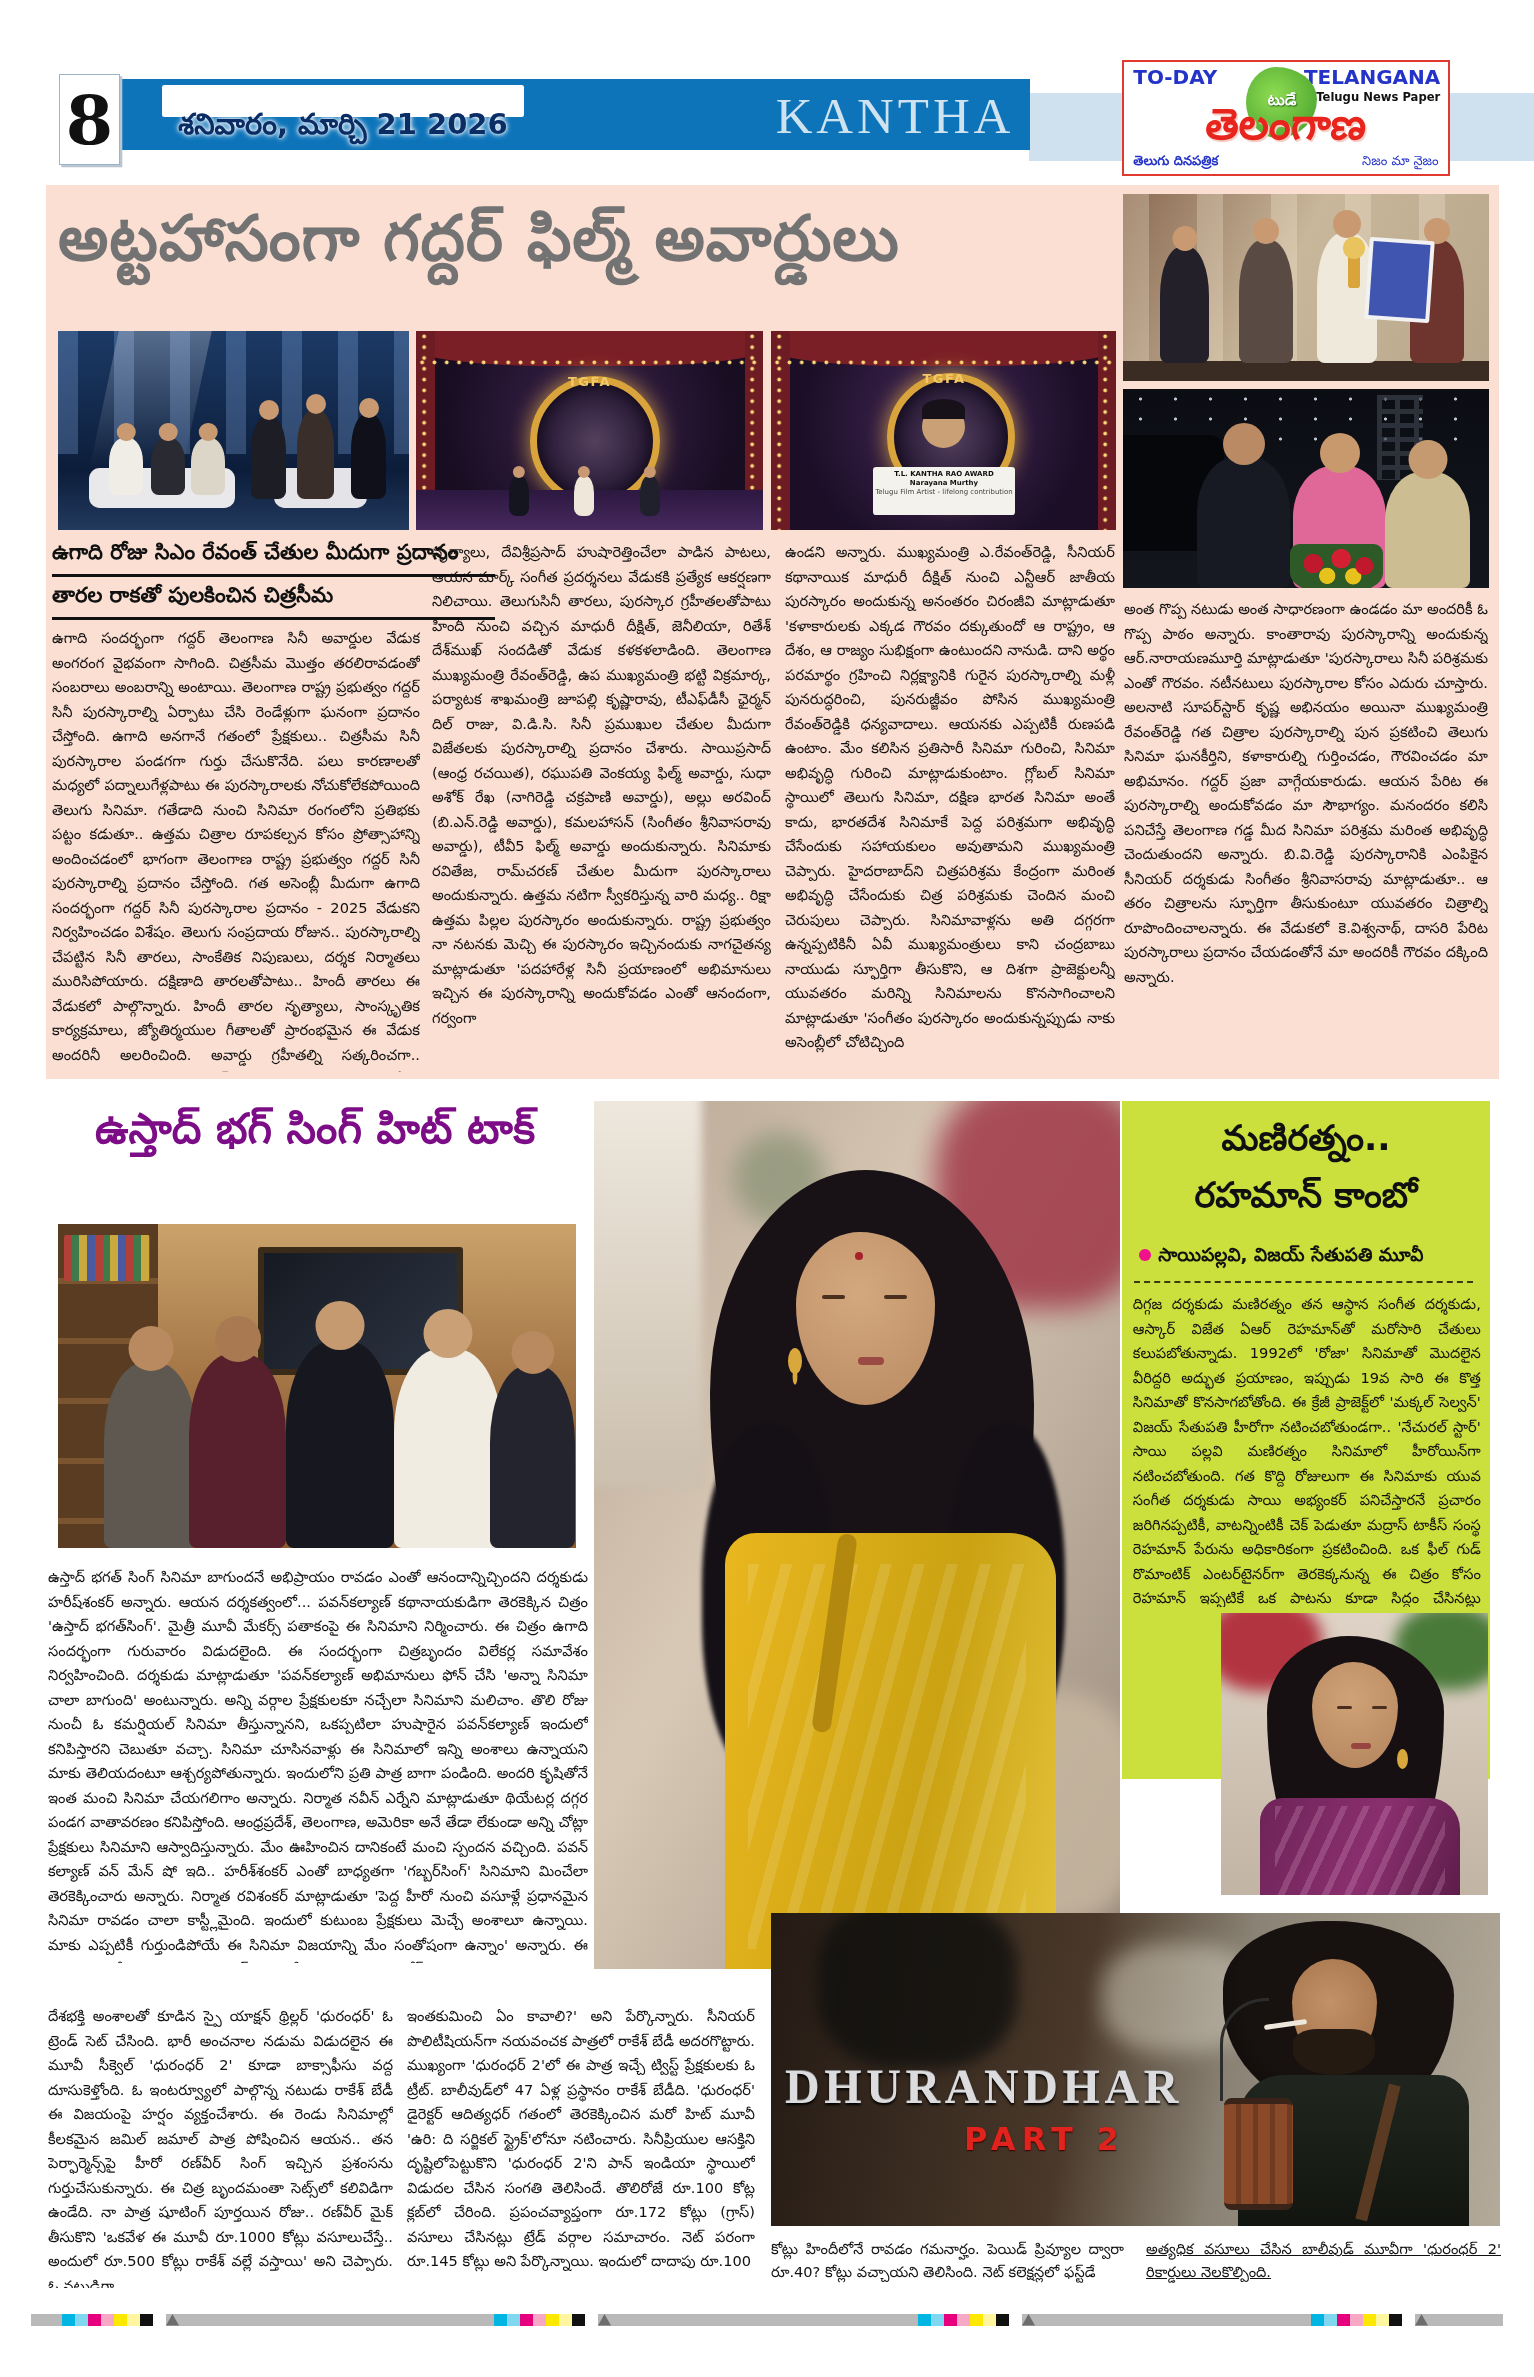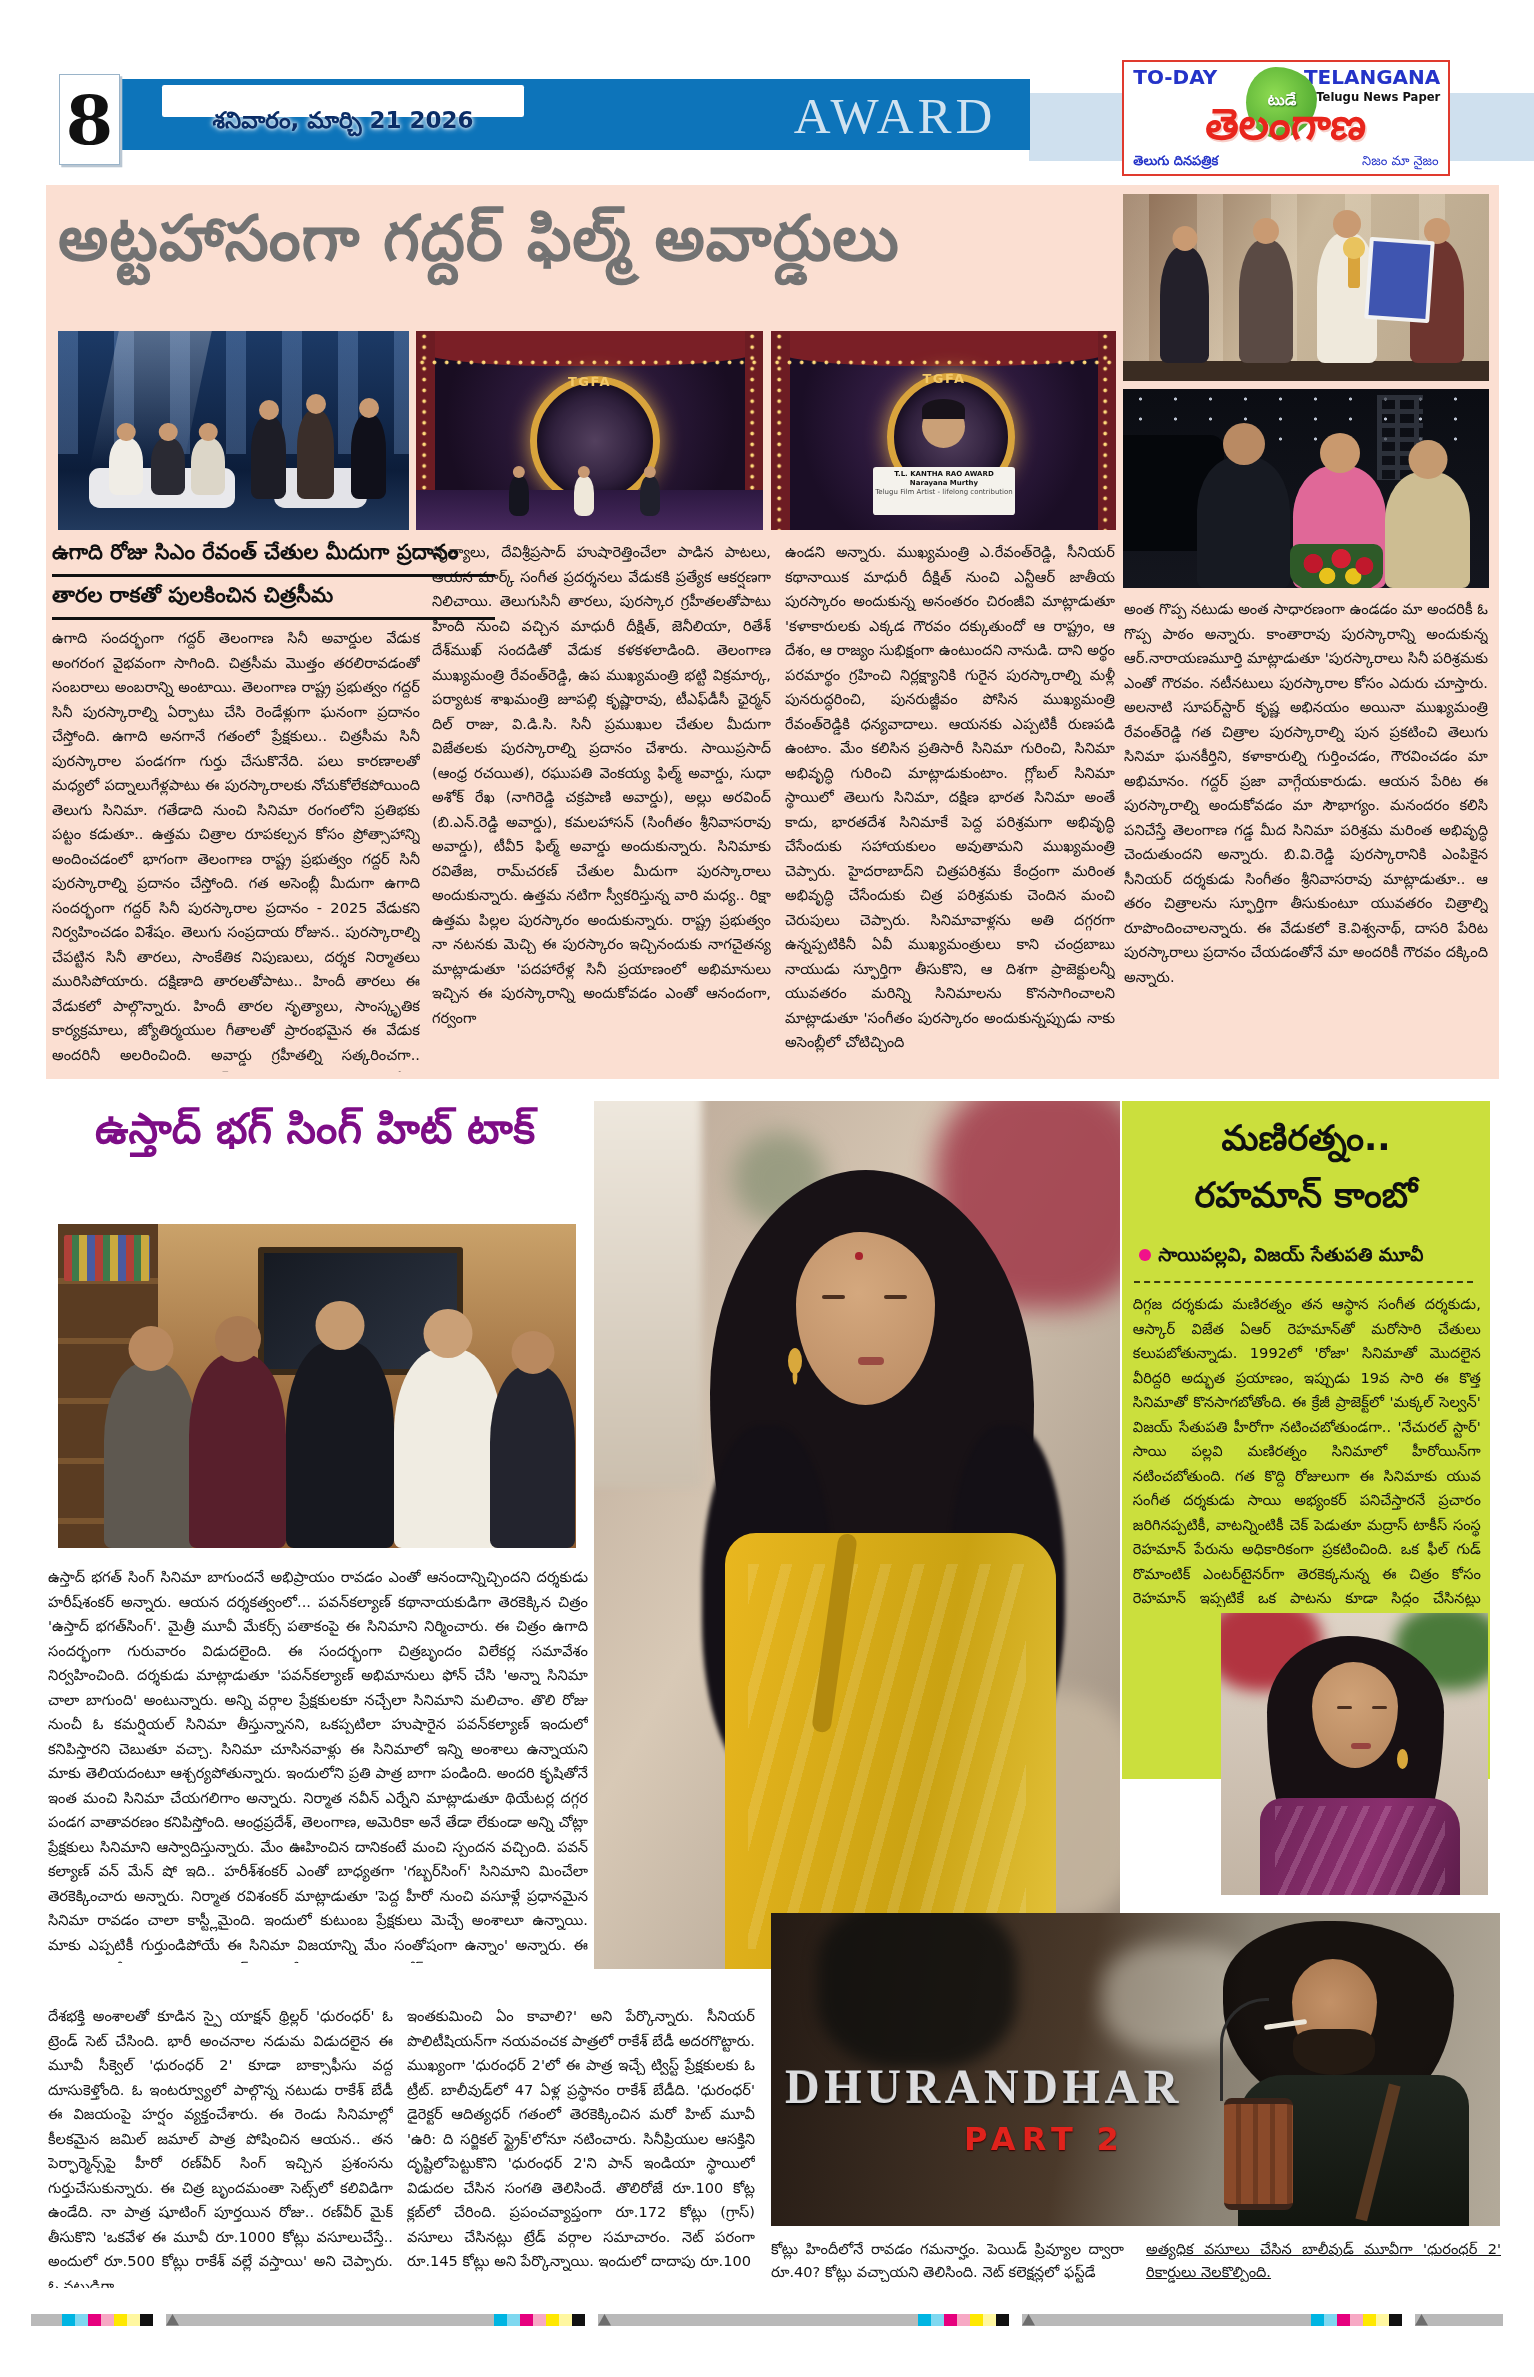--- a/index.html
+++ b/index.html
@@ -5,21 +5,21 @@
   html,body{margin:0;padding:0;background:#fff;}
   .page{position:relative;width:1534px;height:2377px;background:#fff;overflow:hidden;
         font-family:"DejaVu Sans",sans-serif;color:#111;}
   .abs{position:absolute;}
   
   .pagenum{left:59px;top:74px;width:59px;height:89px;background:#fff;border:1.5px solid #9ab4c9;
            box-shadow:2.3px 2.3px 0 #b9c6d2;display:flex;align-items:center;justify-content:center;
            font-family:"DejaVu Serif",serif;font-weight:bold;font-size:68px;z-index:3;}
   .hbar{left:116px;top:79px;width:914px;height:71px;background:#0d74ba;z-index:2;}
   .datebox{left:46px;top:6.2px;width:362px;height:32px;background:#fff;border-radius:2.3px;}
-  .datetxt{left:46px;top:28px;width:362px;text-align:center;font-weight:bold;font-size:23px;
+  .datetxt{left:46px;top:28px;width:362px;text-align:center;font-weight:bold;font-size:29px;
            color:#0b2d66;text-shadow:0 0 3.9px #fff,0 0 6.2px #fff;}
   .cinema{left:563px;top:7.7px;width:432px;text-align:center;font-family:"Liberation Serif",serif;
           font-size:51px;letter-spacing:3.9px;color:#cfe2f0;}
   .lightband{left:1029px;top:93px;width:505px;height:68px;background:#cfe0ee;z-index:1;}
   .logo{left:1122px;top:60px;width:324px;height:112px;background:#fff;border:2.3px solid #e03a2e;z-index:4;overflow:hidden;}
   .logo .tl{left:9.3px;top:3.1px;font-weight:bold;font-size:20px;color:#2433c8;}
   .logo .tr{right:7.7px;top:3.1px;font-weight:bold;font-size:20px;color:#2433c8;position:absolute;}
   .logo .sub{right:7.7px;top:28px;font-weight:bold;font-size:11.6px;color:#111;position:absolute;}
   .logo .map{left:122px;top:4.6px;width:71px;height:71px;background:radial-gradient(circle at 40% 40%,#8fdc52,#3f9b28);
              border-radius:42% 58% 55% 45%/50% 45% 55% 50%;}
@@ -72,21 +72,21 @@
 
 <div class="page">
 
   <div class="abs pagenum">
       <span>8</span>
     </div>
   <div class="abs lightband"></div>
   <div class="abs hbar">
     <div class="abs datebox"></div>
     <div class="abs datetxt">శనివారం, మార్చి 21 2026</div>
-    <div class="abs cinema">AWARD</div>
+    <div class="abs cinema">KANTHA</div>
   </div>
   <div class="abs logo">
     <div class="abs tl">TO-DAY</div>
     <div class="tr">TELANGANA</div>
     <div class="sub">Telugu News Paper</div>
     <div class="abs map"></div>
     <div class="abs maplabel">టుడే</div>
     <div class="abs brand">తెలంగాణ</div>
     <div class="bl">తెలుగు దినపత్రిక</div>
     <div class="br">నిజం మా నైజం</div>

